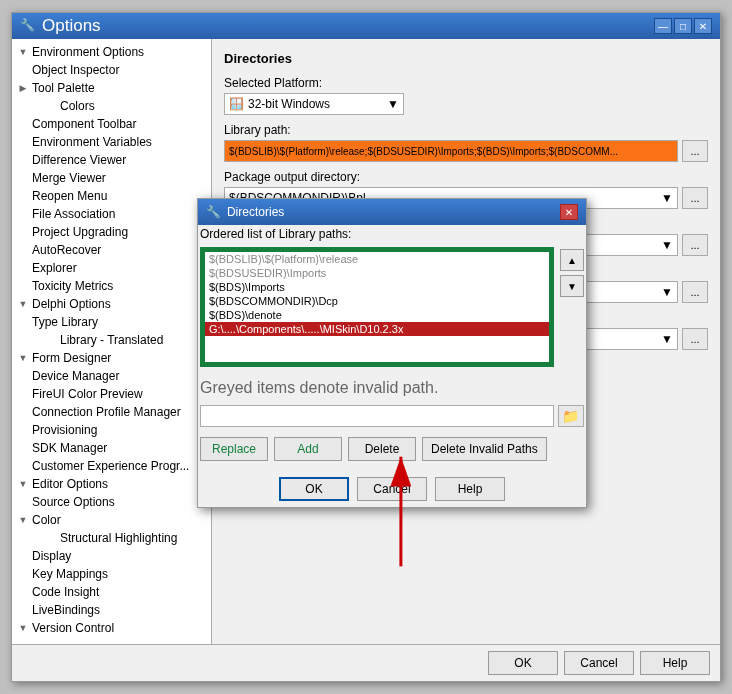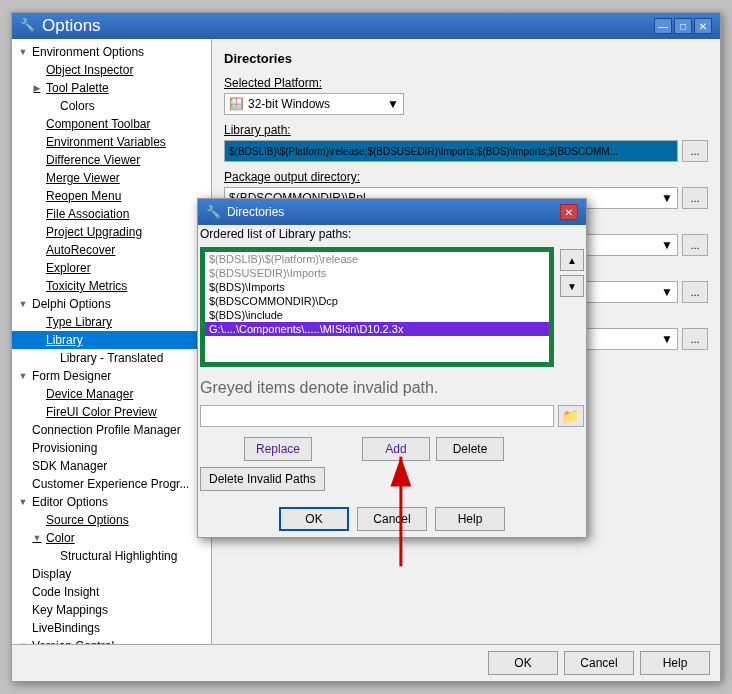--- a/index.html
+++ b/index.html
@@ -93,40 +93,39 @@
     }
     .tree-item.selected { background: #0078d7; color: white; }
     .expand-icon {
       width: 14px;
       text-align: center;
       font-size: 9px;
       color: #666;
       flex-shrink: 0;
     }
     .indent1 { padding-left: 4px; }
-    .indent2 { padding-left: 18px; text-decoration: underline; }
+    .indent2 { padding-left: 4px; }
     .indent3 { padding-left: 32px; }
 
     
     .content-panel {
       flex: 1;
       padding: 12px;
       background: #f0f0f0;
       overflow: auto;
     }
 
     .section-title {
       font-size: 13px;
       font-weight: bold;
       margin-bottom: 10px;
     }
     .field-label {
       font-size: 12px;
       margin-bottom: 3px;
-      text-decoration: underline;
     }
     .field-row {
       display: flex;
       align-items: center;
       gap: 4px;
       margin-bottom: 8px;
     }
     .dropdown-field {
       height: 22px;
       border: 1px solid #aaa;
@@ -137,21 +136,21 @@
       justify-content: space-between;
       cursor: pointer;
     }
     .dropdown-platform {
       width: 180px;
     }
     .text-field-long {
       flex: 1;
       height: 22px;
       border: 1px solid #aaa;
-      background: #0369a1;
+      background: #f97316;
       padding: 0 4px;
       overflow: hidden;
       font-size: 11px;
       display: flex;
       align-items: center;
     }
     .browse-btn {
       width: 26px;
       height: 22px;
       background: #e8e8e8;
@@ -262,21 +261,21 @@
       overflow-y: auto;
       margin-bottom: 6px;
     }
     .list-box-item {
       padding: 1px 4px;
       font-size: 11px;
       cursor: pointer;
       color: #000;
     }
     .list-box-item.grey { color: #888; }
-    .list-box-item.selected-item { background: #6d28d9; color: white; }
+    .list-box-item.selected-item { background: #b91c1c; color: white; }
 
     .greyed-note {
       font-size: 16px;
       color: #666;
       margin-bottom: 8px;
     }
 
     .input-row {
       display: flex;
       gap: 4px;
@@ -315,23 +314,22 @@
       background: #e8e8e8;
       border: 1px solid #999;
       cursor: pointer;
       font-size: 12px;
       display: flex;
       align-items: center;
       justify-content: center;
       padding: 0 8px;
     }
     .action-btn.disabled {
-      color: #4c1d95;
+      color: #15803d;
       cursor: default;
-      margin-left: 44px;
     }
 
     .modal-footer {
       display: flex;
       justify-content: center;
       gap: 8px;
       padding: 6px 0 4px 0;
     }
     .modal-footer-btn {
       min-width: 70px;
@@ -464,24 +462,20 @@
         <span>Toxicity Metrics</span>
       </div>
       <div class="tree-item indent1">
         <span class="expand-icon">▼</span>
         <span>Delphi Options</span>
       </div>
       <div class="tree-item indent2">
         <span class="expand-icon"></span>
         <span>Type Library</span>
       </div>
-      <div class="tree-item indent2 selected">
-        <span class="expand-icon"></span>
-        <span>Library</span>
-      </div>
       <div class="tree-item indent3">
         <span class="expand-icon"></span>
         <span>Library - Translated</span>
       </div>
       <div class="tree-item indent1">
         <span class="expand-icon">▼</span>
         <span>Form Designer</span>
       </div>
       <div class="tree-item indent2">
         <span class="expand-icon"></span>
@@ -522,25 +516,25 @@
       <div class="tree-item indent3">
         <span class="expand-icon"></span>
         <span>Structural Highlighting</span>
       </div>
       <div class="tree-item indent1">
         <span class="expand-icon"></span>
         <span>Display</span>
       </div>
       <div class="tree-item indent1">
         <span class="expand-icon"></span>
+        <span>Key Mappings</span>
+      </div>
+      <div class="tree-item indent1">
+        <span class="expand-icon"></span>
         <span>Code Insight</span>
-      </div>
-      <div class="tree-item indent1">
-        <span class="expand-icon"></span>
-        <span>Key Mappings</span>
       </div>
       <div class="tree-item indent1">
         <span class="expand-icon"></span>
         <span>LiveBindings</span>
       </div>
       <div class="tree-item indent1">
         <span class="expand-icon">▼</span>
         <span>Version Control</span>
       </div>
 
@@ -623,21 +617,21 @@
 
       <div class="modal-body">
         <div class="modal-section-label">Ordered list of Library paths:</div>
 
         <div class="list-with-arrows">
           <div class="list-box">
             <div class="list-box-item grey">$(BDSLIB)\$(Platform)\release</div>
             <div class="list-box-item grey">$(BDSUSEDIR)\Imports</div>
             <div class="list-box-item">$(BDS)\Imports</div>
             <div class="list-box-item">$(BDSCOMMONDIR)\Dcp</div>
-            <div class="list-box-item">$(BDS)\include</div>
+            <div class="list-box-item">$(BDS)\denote</div>
             <div class="list-box-item selected-item">G:\....\Components\.....\MISkin\D10.2.3x</div>
           </div>
           <div class="up-down-col">
             <div class="arrow-btn">▲</div>
             <div class="arrow-btn">▼</div>
           </div>
         </div>
 
         <div class="greyed-note">Greyed items denote invalid path.</div>
 

